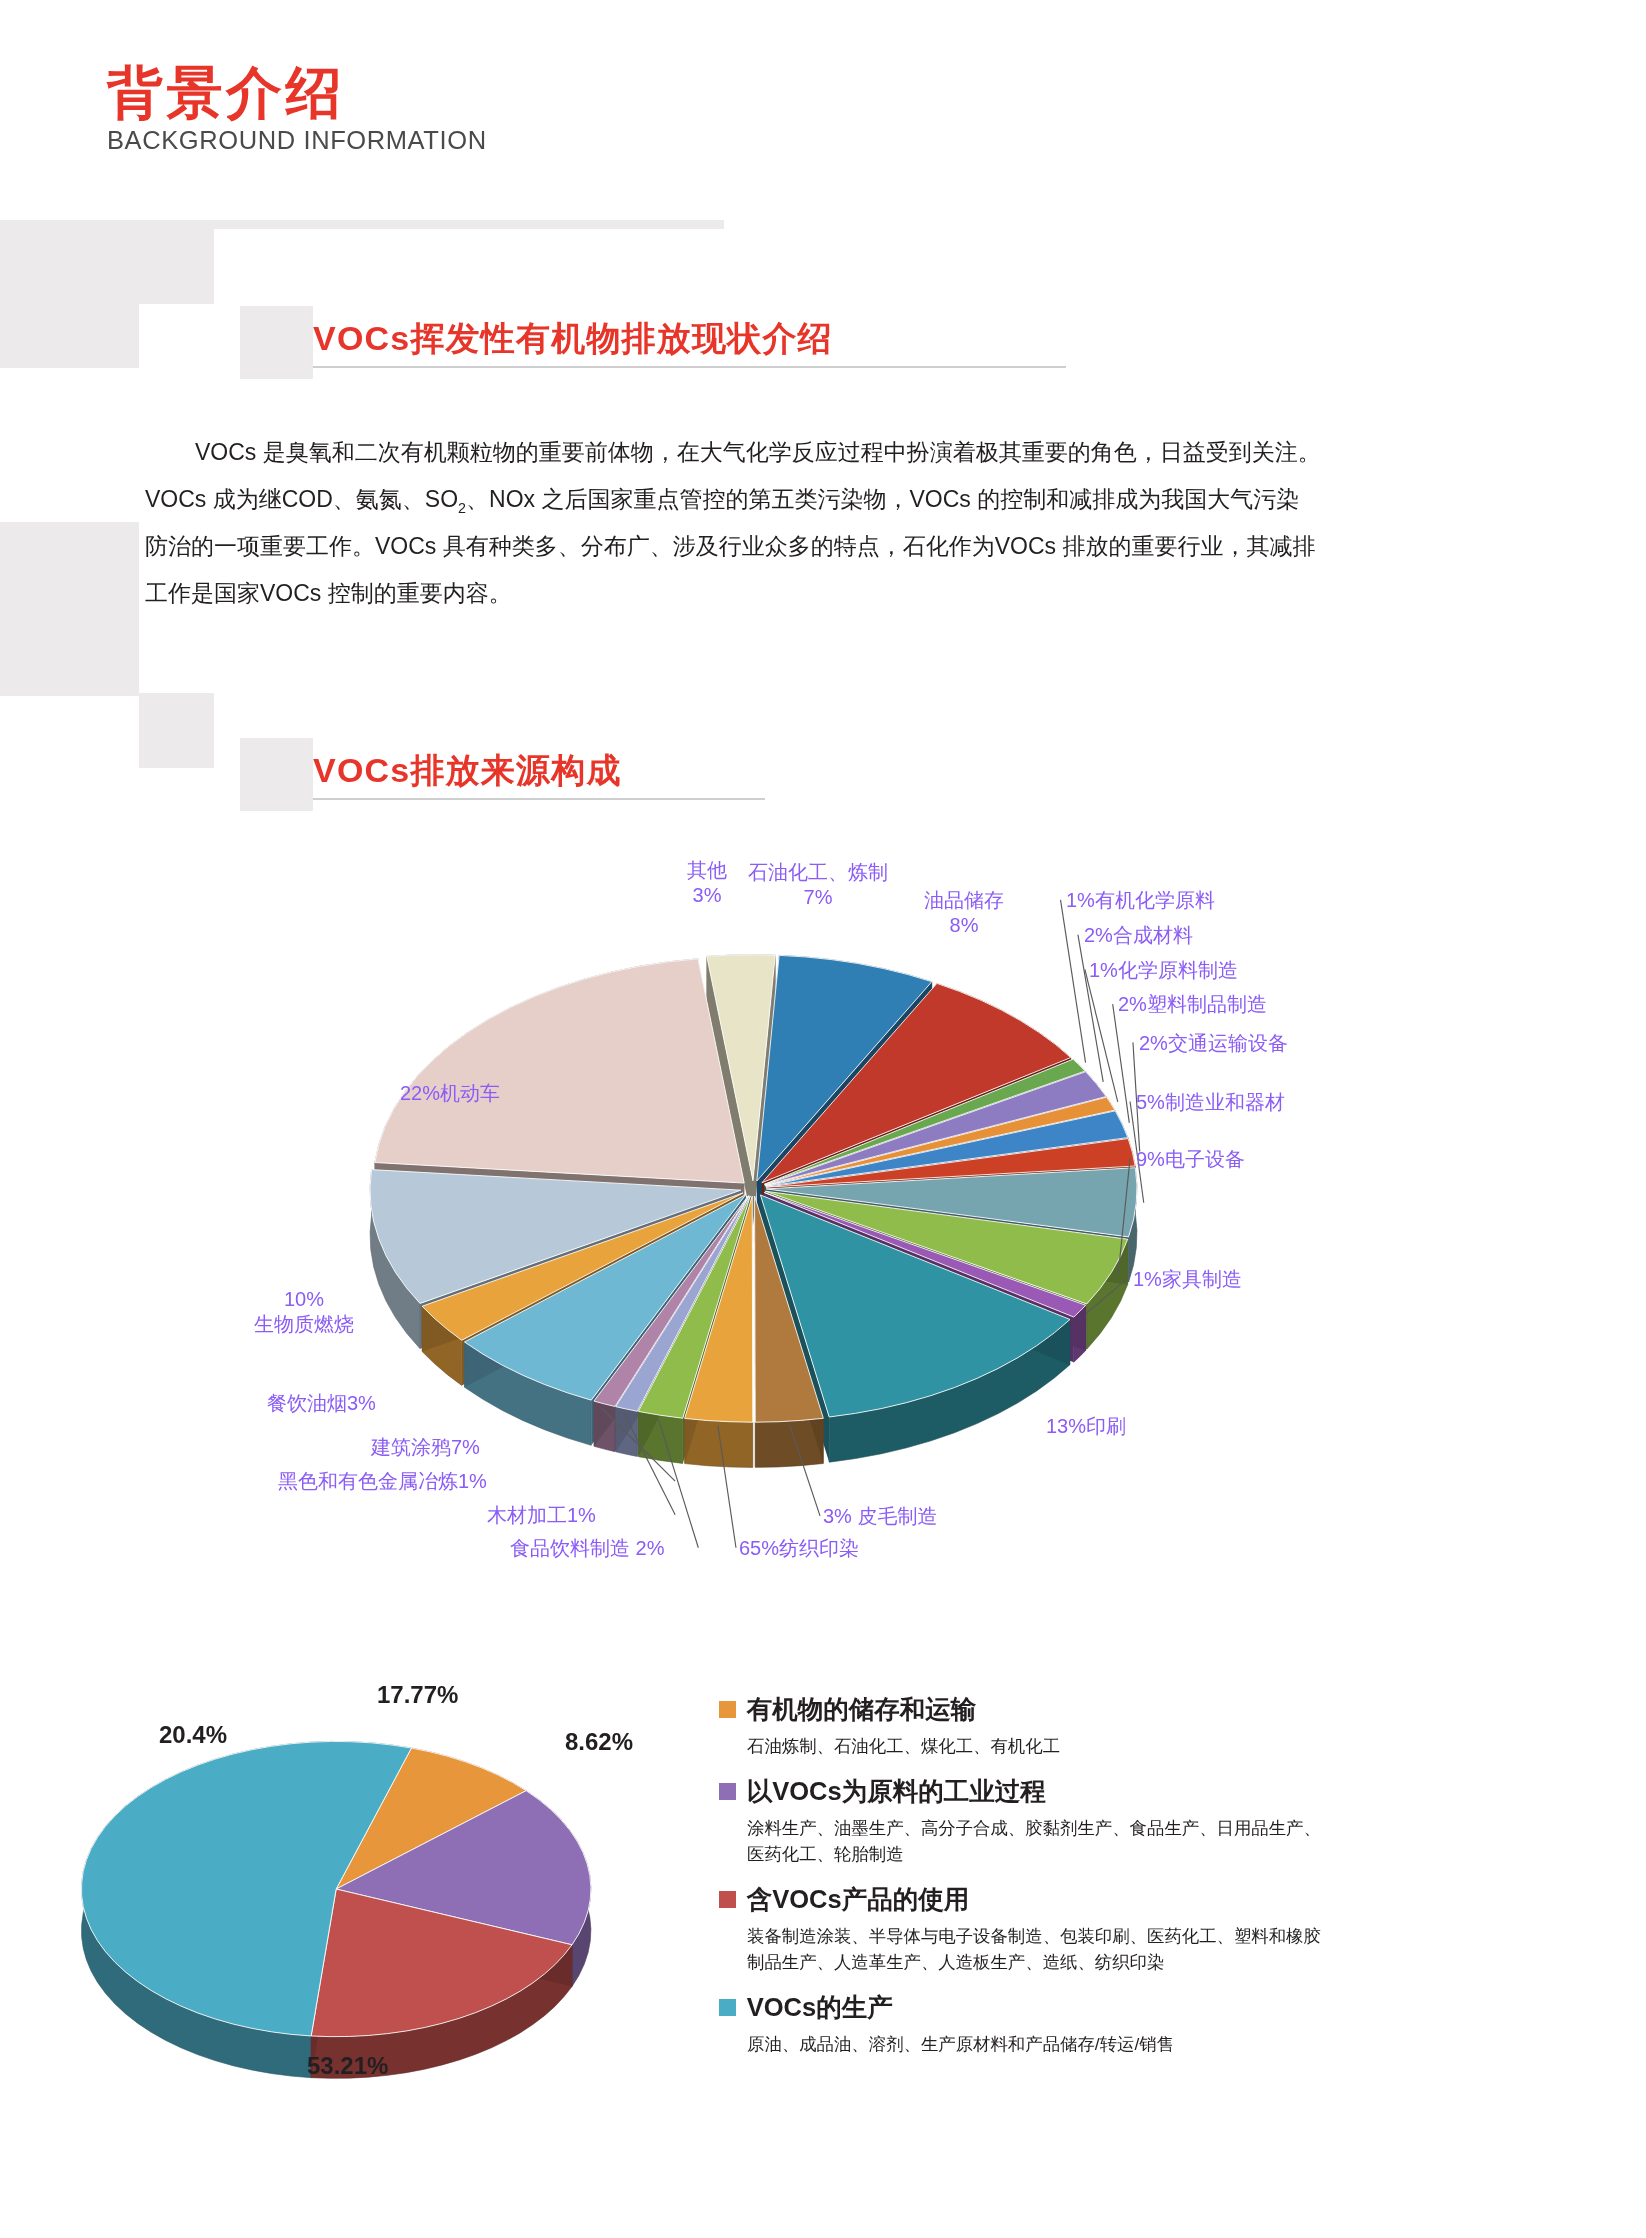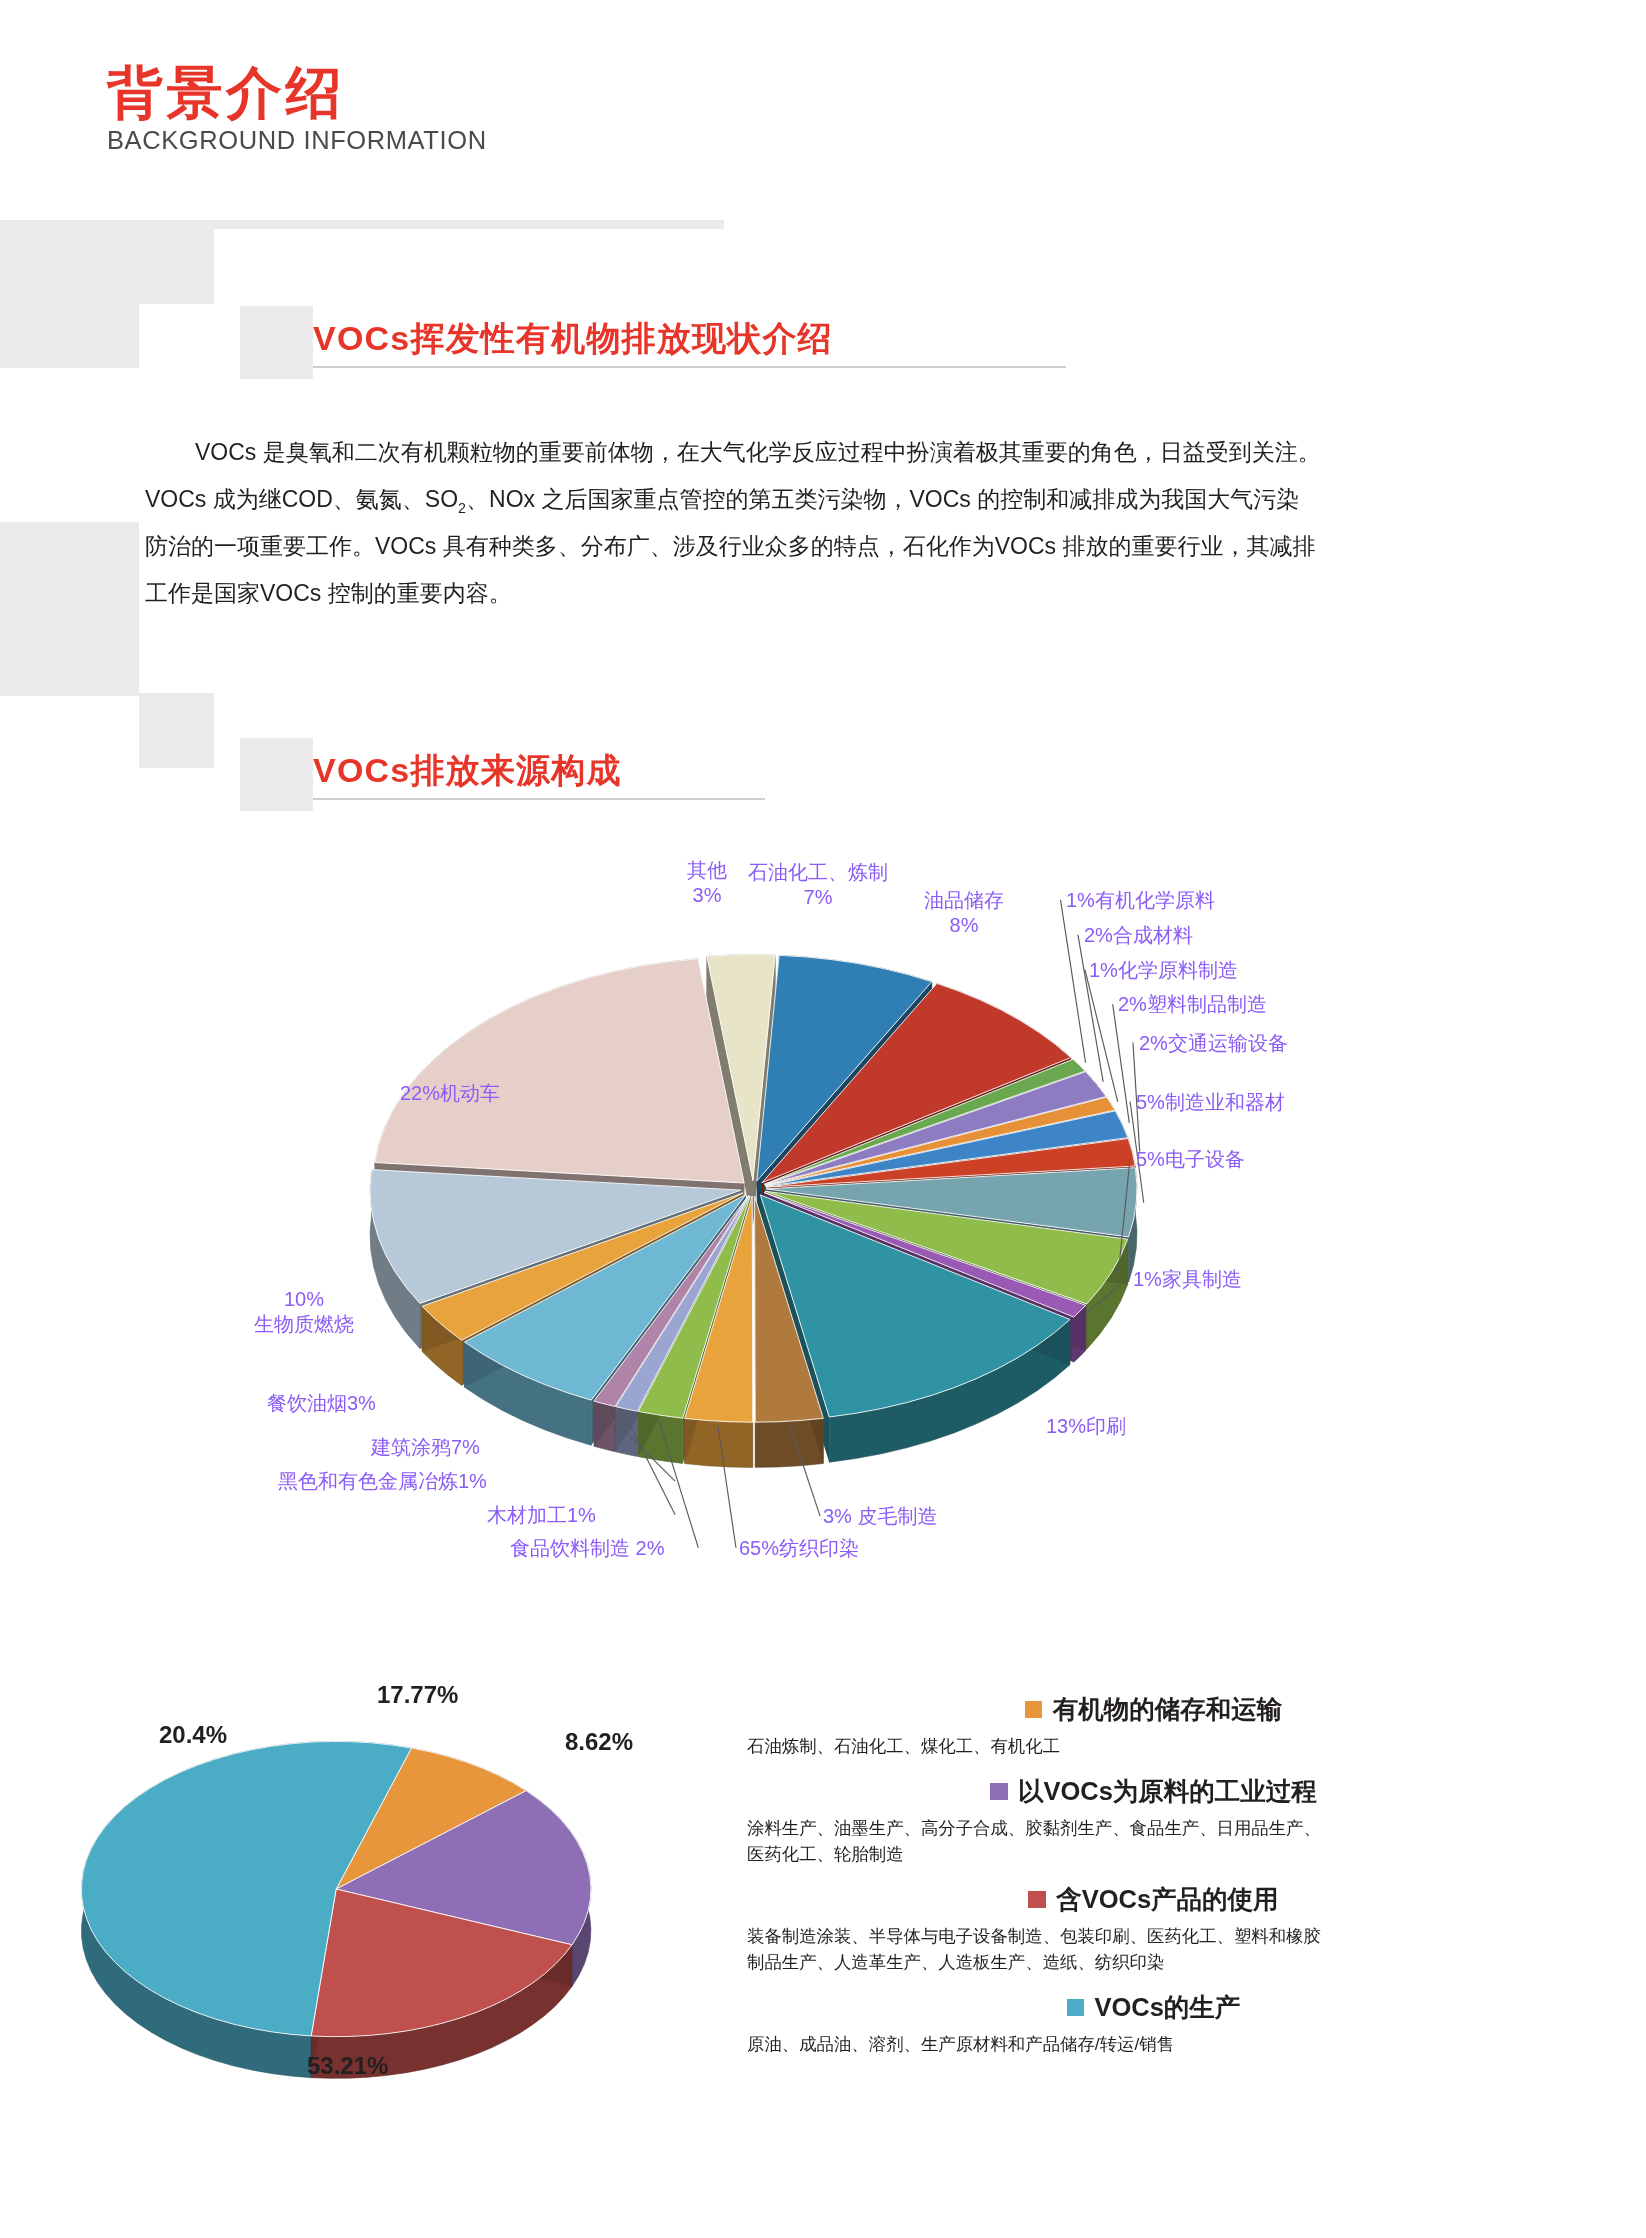--- a/index.html
+++ b/index.html
@@ -137,21 +137,20 @@
   .legend {
     position: absolute;
     left: 719px;
     top: 35px;
     width: 869px;
   }
   .legend-item { margin-bottom: 15px; }
   .legend-head {
     display: flex;
     align-items: center;
-    justify-content: center;
   }
   .legend-swatch {
     width: 17.4px;
     height: 17.4px;
     margin-right: 10.4px;
     flex: 0 0 auto;
   }
   .legend-title {
     font-size: 25.5px;
     font-weight: bold;
@@ -317,21 +316,21 @@
   </div>
   <div class="c1-label center" style="left:924px; top:30px;">
     <span>油品储存</span><br><span>8%</span>
   </div>
   <div class="c1-label" style="left:1066px; top:30px;">1%有机化学原料</div>
   <div class="c1-label" style="left:1084px; top:65px;">2%合成材料</div>
   <div class="c1-label" style="left:1089px; top:100px;">1%化学原料制造</div>
   <div class="c1-label" style="left:1118px; top:134px;">2%塑料制品制造</div>
   <div class="c1-label" style="left:1139px; top:173px;">2%交通运输设备</div>
   <div class="c1-label" style="left:1136px; top:232px;">5%制造业和器材</div>
-  <div class="c1-label" style="left:1136px; top:289px;">5%电子设备</div>
+  <div class="c1-label" style="left:1136px; top:289px;">9%电子设备</div>
   <div class="c1-label" style="left:1133px; top:409px;">1%家具制造</div>
   <div class="c1-label" style="left:1046px; top:556px;">13%印刷</div>
   <div class="c1-label" style="left:823px; top:646px;">3% 皮毛制造</div>
   <div class="c1-label" style="left:739px; top:678px;">65%纺织印染</div>
   <div class="c1-label right" style="left:510px; top:678px; width:185px;">食品饮料制造 2%</div>
   <div class="c1-label right" style="left:487px; top:645px; width:185px;">木材加工1%</div>
   <div class="c1-label right" style="left:278px; top:611px; width:394px;">黑色和有色金属冶炼1%</div>
   <div class="c1-label right" style="left:371px; top:577px; width:162px;">建筑涂鸦7%</div>
   <div class="c1-label right" style="left:267px; top:533px; width:174px;">餐饮油烟3%</div>
   <div class="c1-label center" style="left:220px; top:429px; width:168px;">

